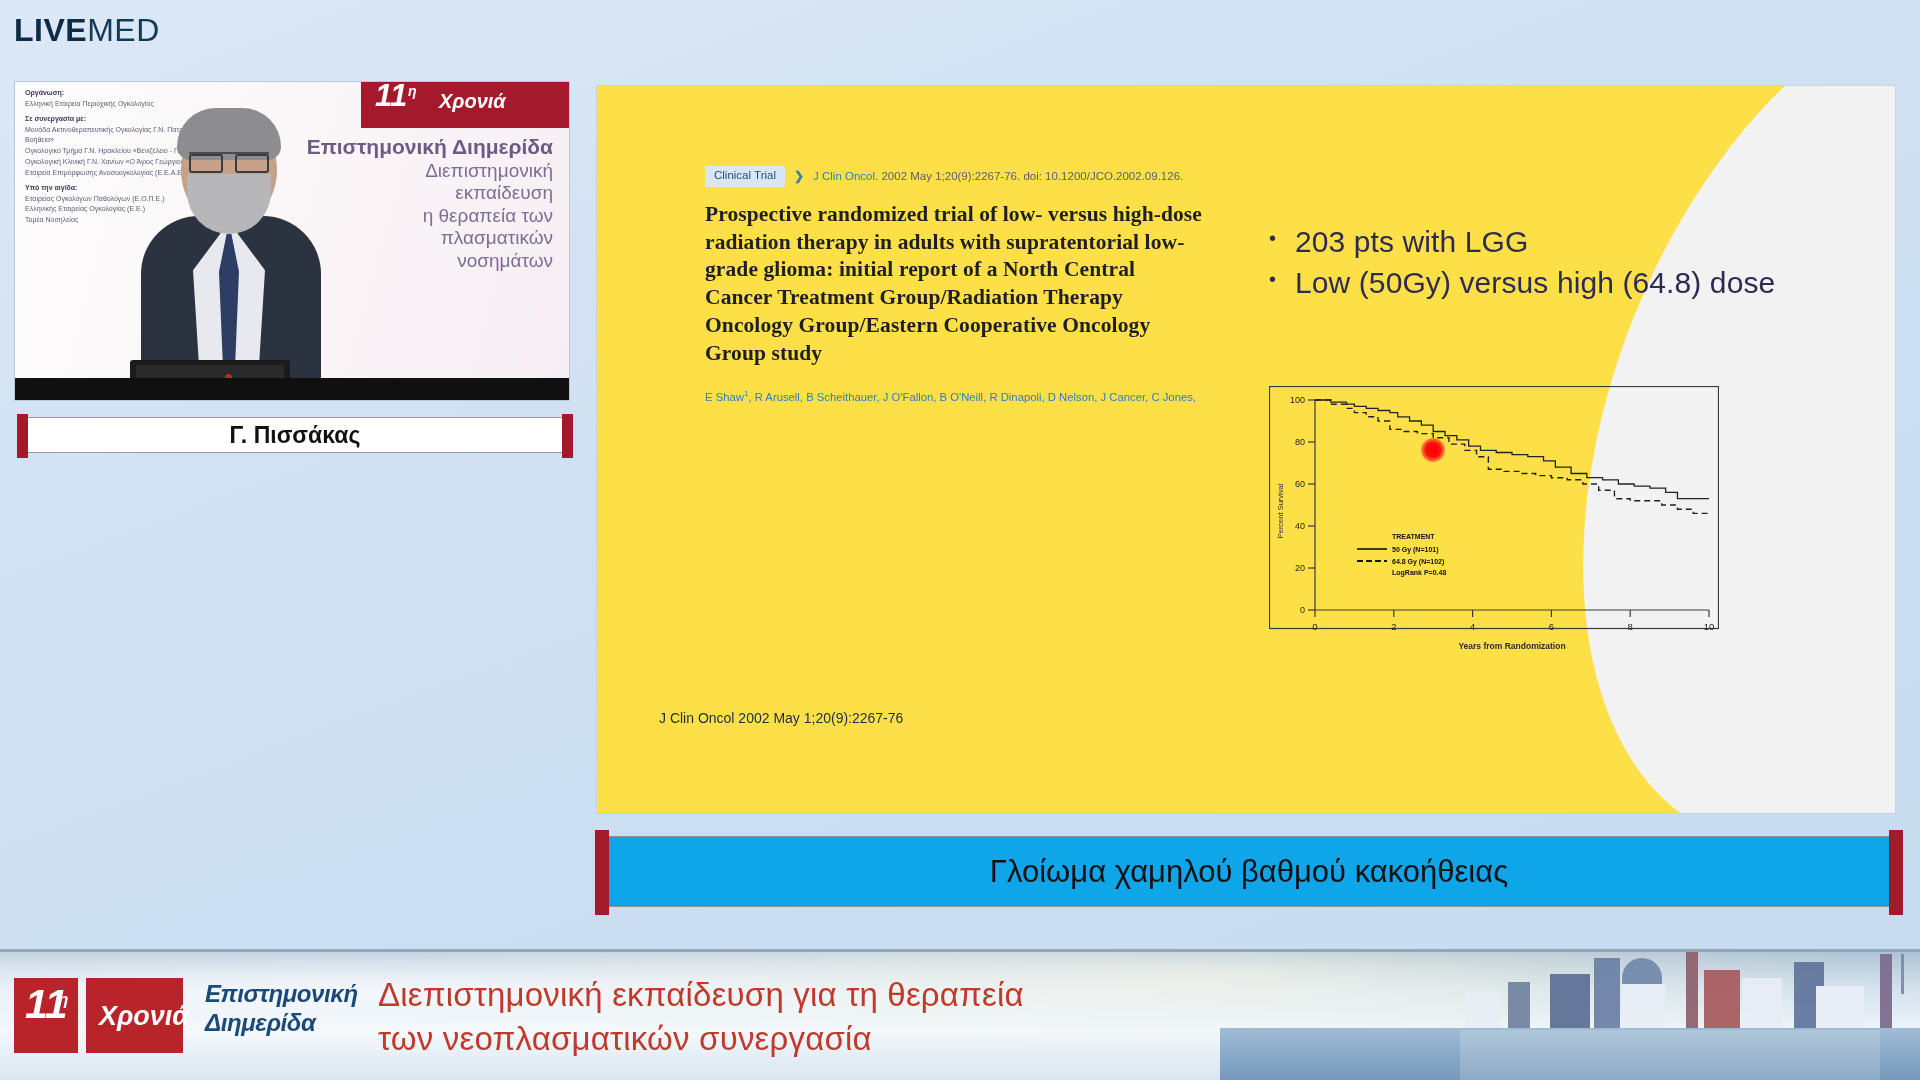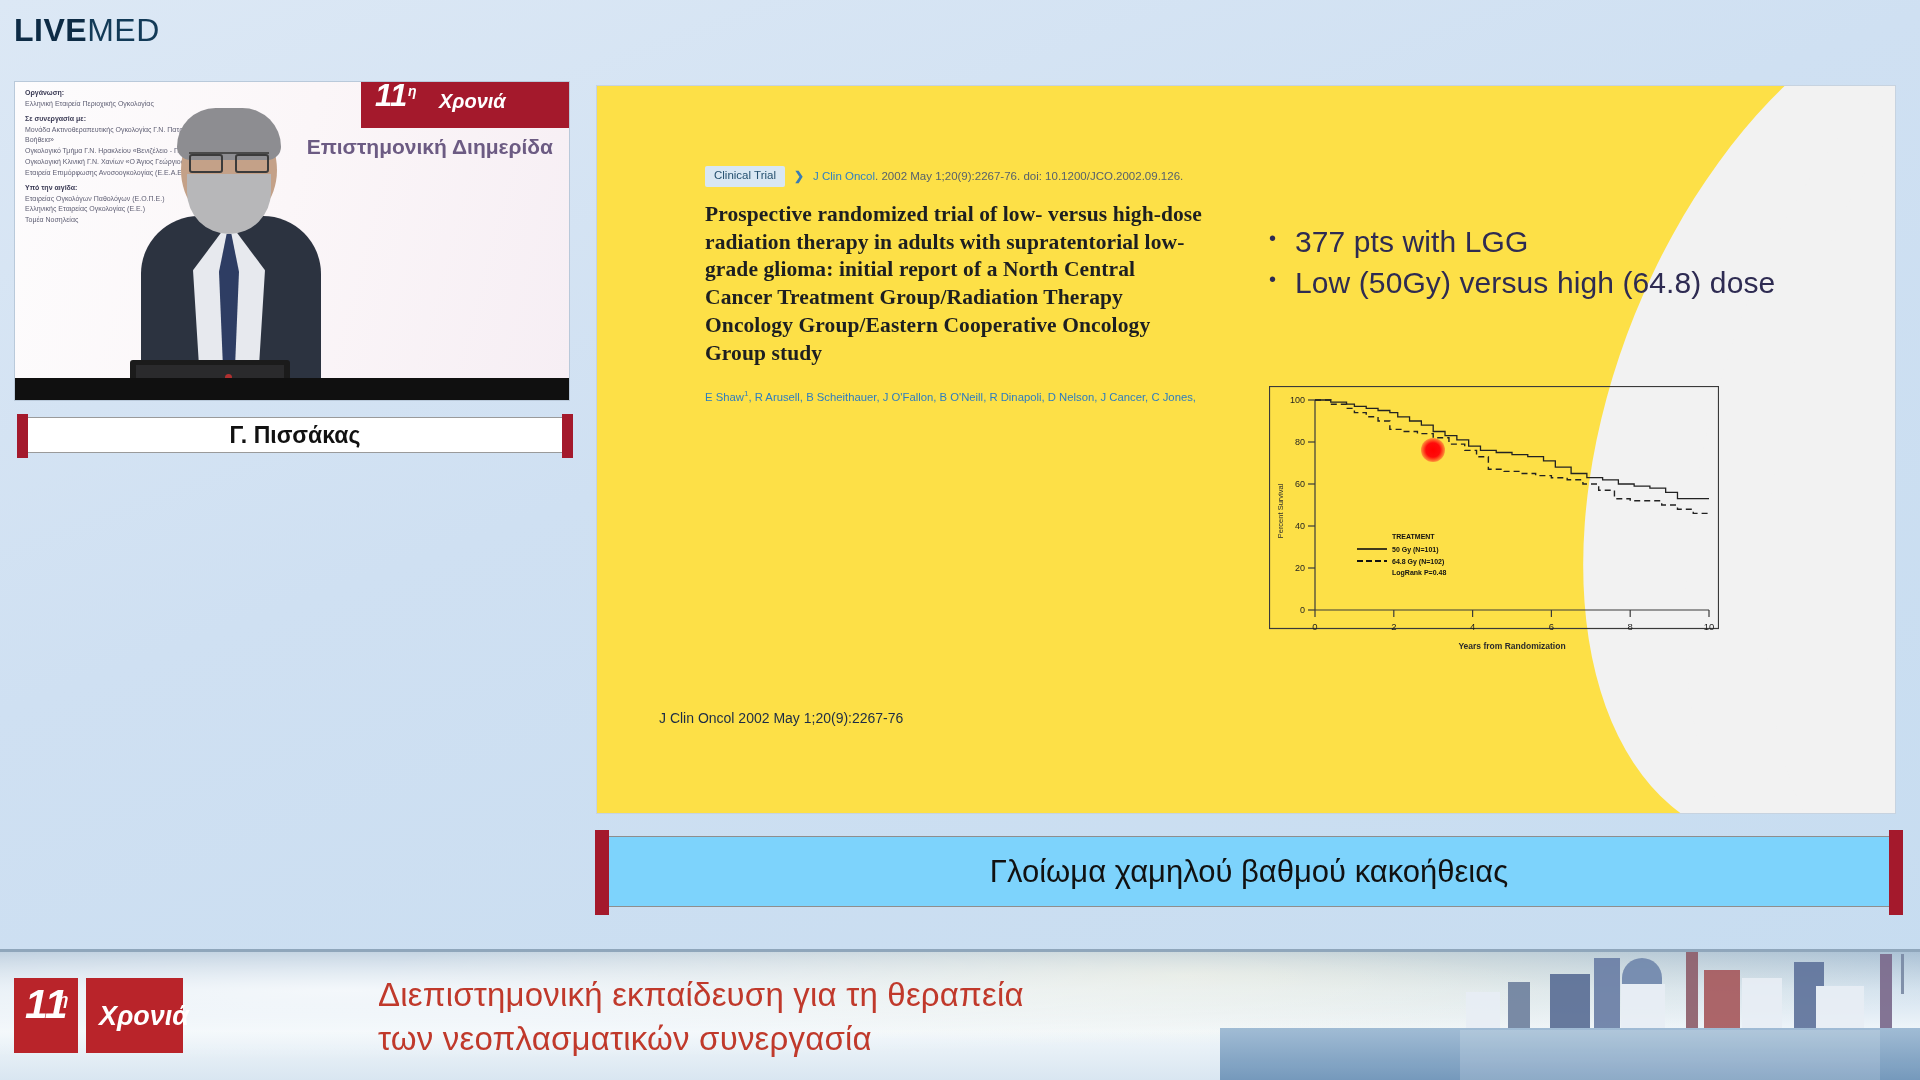--- a/index.html
+++ b/index.html
@@ -77,21 +77,21 @@
   .bul .dot{width:26px;flex:0 0 26px;text-align:left;font-size:20px;line-height:1.6;}
 
   
   #km{position:absolute;left:672px;top:300px;width:450px;height:270px;}
   #km svg{display:block;}
   #redspot{position:absolute;left:106px;top:65px;width:24px;height:24px;border-radius:50%;
            background:radial-gradient(circle,#ff0000 0%,#ff0b0b 42%,rgba(255,30,30,.45) 68%,rgba(255,60,60,0) 100%);}
   #kmcap{position:absolute;left:62px;top:624px;font-size:14px;color:#1c2c46;}
 
   
-  #titleband{position:absolute;left:602px;top:836px;width:1294px;height:71px;background:#7dd3fc;
+  #titleband{position:absolute;left:602px;top:836px;width:1294px;height:71px;background:#0ea5e9;
              border:1px solid #8e8e8e;box-sizing:border-box;display:flex;align-items:center;justify-content:center;}
   #titleband .edge{position:absolute;top:-7px;width:14px;height:85px;background:#a4192c;}
   #titleband .edge.l{left:-8px;} #titleband .edge.r{right:-8px;}
   #titleband .tt{position:relative;z-index:2;font-size:31px;color:#111;}
 
   
   #banner{position:absolute;left:0;bottom:0;width:1920px;height:131px;overflow:hidden;
           background:linear-gradient(180deg,#9fb7cd 0%,#cfe0ee 18%,#eaf2f8 52%,#dfeaf4 78%,#b9cfe2 100%);}
   #banner .topline{position:absolute;left:0;top:0;width:100%;height:3px;background:#8fa6bb;}
   #banner .sky{position:absolute;inset:3px 0 0 0;background:
@@ -126,20 +126,27 @@
 
 <div id="video-wrap">
   <div id="video">
     <div class="vslide">
       <div class="vred">
         <span class="n11">11</span>
         <span class="nsup">η</span>
         <span class="chr">Χρονιά</span>
       </div>
       <div class="vtitle">Επιστημονική Διημερίδα</div>
+      <div class="vsub">
+        <div>Διεπιστημονική</div>
+        <div>εκπαίδευση</div>
+        <div>η θεραπεία των</div>
+        <div>πλασματικών</div>
+        <div>νοσημάτων</div>
+      </div>
       <div class="vorg">
         <div class="hd">Οργάνωση:</div>
         <div>Ελληνική Εταιρεία Περιοχικής Ογκολογίας</div>
         <div class="hd" style="margin-top:4px">Σε συνεργασία με:</div>
         <div>Μονάδα Ακτινοθεραπευτικής Ογκολογίας Γ.Ν. Πατρών «Παναγία η Βοήθεια»</div>
         <div>Ογκολογικό Τμήμα Γ.Ν. Ηρακλείου «Βενιζέλειο - Πανάνειο»</div>
         <div>Ογκολογική Κλινική Γ.Ν. Χανίων «Ο Άγιος Γεώργιος»</div>
         <div>Εταιρεία Επιμόρφωσης Ανοσοογκολογίας (Ε.Ε.Α.Ε.)</div>
         <div class="hd" style="margin-top:4px">Υπό την αιγίδα:</div>
         <div>Εταιρείας Ογκολόγων Παθολόγων (Ε.Ο.Π.Ε.)</div>
@@ -184,21 +191,21 @@
     </div>
     <div id="ptitle">Prospective randomized trial of low- versus high-dose radiation therapy in adults with supratentorial low-grade glioma: initial report of a North Central Cancer Treatment Group/Radiation Therapy Oncology Group/Eastern Cooperative Oncology Group study</div>
     <div id="authors">
       <span>E Shaw</span><sup>1</sup><span>, R Arusell, B Scheithauer, J O'Fallon, B O'Neill, R Dinapoli, D Nelson, J Cancer, C Jones,</span>
     </div>
   </div>
 
   <div id="bullets">
     <div class="bul">
       <span class="dot">•</span>
-      <span>377 pts with LGG</span>
+      <span>203 pts with LGG</span>
     </div>
     <div class="bul">
       <span class="dot">•</span>
       <span>Low (50Gy) versus high (64.8) dose</span>
     </div>
   </div>
 
   <div id="km">
     <svg width="450" height="270" viewBox="0 0 450 270">
       <rect x="0.5" y="0.5" width="449" height="242" fill="none" stroke="#3a3a3a" stroke-width="1.2"></rect>
@@ -279,18 +286,22 @@
     <div class="refl" style="right:40px;width:420px;"></div>
   </div>
 
   <div id="sq1" class="bsq">
     <span class="n">11</span>
     <span class="sup">η</span>
   </div>
   <div id="sq2" class="bsq">
     <span class="n">Χρονιά</span>
   </div>
+  <div id="epi">
+    <div>Επιστημονική</div>
+    <div>Διημερίδα</div>
+  </div>
   <div id="maintitle">
     <div>Διεπιστημονική εκπαίδευση για τη θεραπεία</div>
     <div>των νεοπλασματικών συνεργασία</div>
   </div>
   <div class="topline"></div>
 </div>
 
 </body></html>

